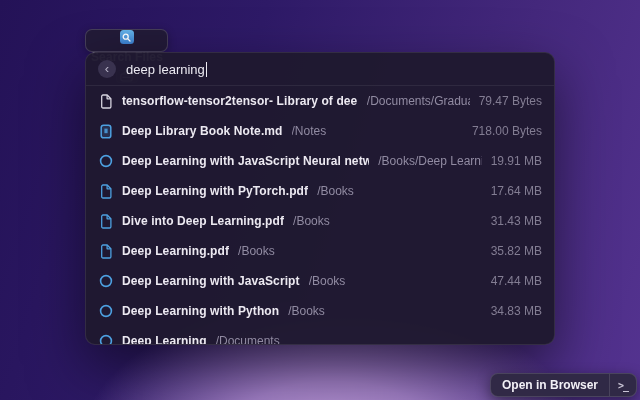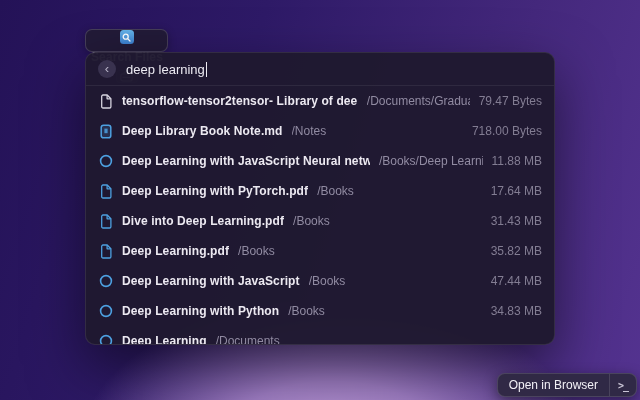--- a/index.html
+++ b/index.html
@@ -86,21 +86,21 @@
     position:absolute; right:3px; bottom:3px; height:24px;
     display:flex; align-items:stretch;
     background:rgba(48,41,68,.98);
     border:1px solid rgba(255,255,255,.13);
     border-radius:8px;
     box-shadow:0 4px 14px rgba(0,0,0,.45);
     cursor:pointer; z-index:5;
   }
   .action-label {
     display:flex; align-items:center; padding:0 11px;
-    color:#f2f0f6; font-size:12px; font-weight:400; white-space:nowrap;
+    color:#f2f0f6; font-size:12px; font-weight:700; white-space:nowrap;
   }
   .action-key {
     display:flex; align-items:center; justify-content:center;
     min-width:27px; border-left:1px solid rgba(255,255,255,.12);
     color:#cac5d6; font-size:10px; font-weight:700;
     font-family:"DejaVu Sans Mono", monospace; letter-spacing:-1px;
   }
 </style>
 </head>
 <body>
@@ -154,21 +154,21 @@
         <span class="row-size">718.00 Bytes</span>
       </div>
       <div class="row">
         <span class="row-icon">
           <svg width="14" height="14" viewBox="0 0 14 14">
             <circle cx="7" cy="7" r="5.4" fill="none" stroke="#4da0e0" stroke-width="1.6"></circle>
           </svg>
         </span>
         <span class="row-title">Deep Learning with JavaScript Neural networks in Tensor...</span>
         <span class="row-path">/Books/Deep Learning wi...</span>
-        <span class="row-size">11.88 MB</span>
+        <span class="row-size">19.91 MB</span>
       </div>
       <div class="row">
         <span class="row-icon">
           <svg width="12" height="15" viewBox="0 0 12 15">
             <path d="M1.7 2.3 A1.3 1.3 0 0 1 3 1 h4.2 L10.9 4.7 v8 a1.3 1.3 0 0 1 -1.3 1.3 H3 a1.3 1.3 0 0 1 -1.3 -1.3 z" fill="none" stroke="#4da0e0" stroke-width="1.3" stroke-linejoin="round"></path>
             <path d="M7.1 1.2 v3.6 h3.7" fill="none" stroke="#4da0e0" stroke-width="1.3" stroke-linejoin="round"></path>
           </svg>
         </span>
         <span class="row-title">Deep Learning with PyTorch.pdf</span>
         <span class="row-path">/Books</span>

